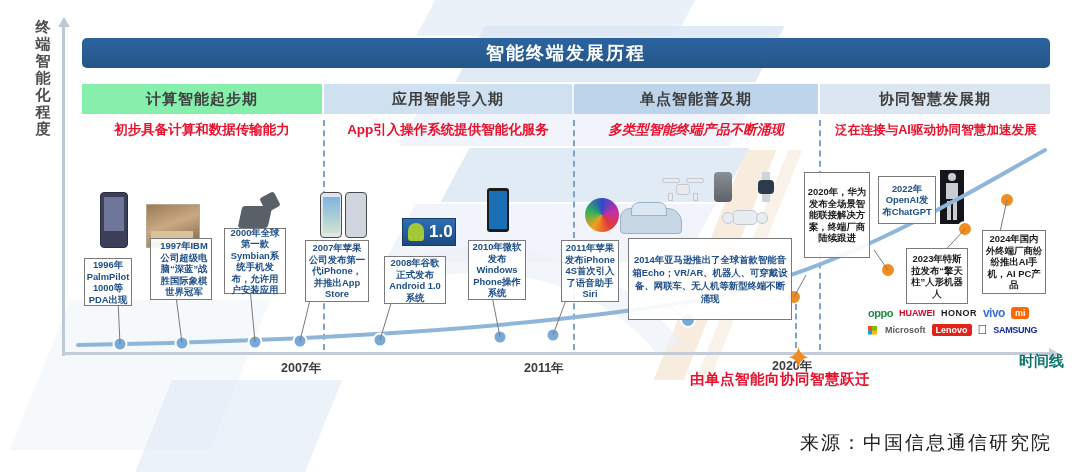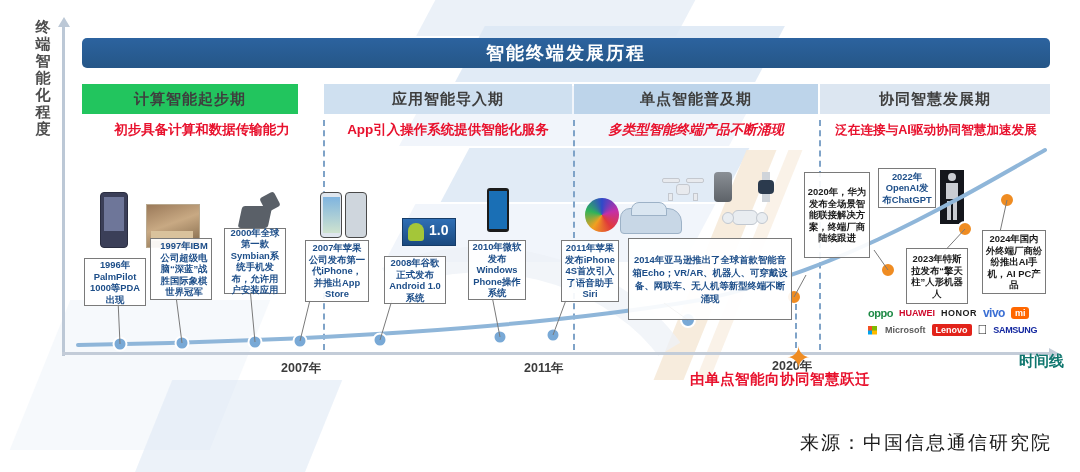--- a/index.html
+++ b/index.html
@@ -48,21 +48,21 @@
     display:flex;align-items:center;justify-content:center;
     letter-spacing:2px;
   }
   
   .phases{position:absolute;left:82px;top:84px;width:968px;height:2px;}
   .phase-head{
     position:absolute;top:0;height:30px;
     display:flex;align-items:center;justify-content:center;
     font-size:15px;font-weight:700;color:#3e3e3e;letter-spacing:1px;
   }
-  .ph0{left:0px;width:216px;background:#22c55e;}
+  .ph0{left:0px;width:240px;background:#86efac;}
   .ph1{left:242px;width:248px;background:#cfe0f0;}
   .ph2{left:492px;width:244px;background:#bdd4ea;}
   .ph3{left:738px;width:230px;background:#dce6f1;}
   .phase-sub{
     position:absolute;top:36px;height:20px;
     display:flex;align-items:center;justify-content:center;
     font-size:13.5px;font-weight:700;color:#e8112d;letter-spacing:0;
     white-space:nowrap;
     text-align:right;
   }
@@ -116,21 +116,21 @@
   .pda{position:absolute;width:26px;height:54px;background:#3b3f58;border-radius:4px;border:1px solid #2a2d40;}
   .pda:before{content:"";position:absolute;left:3px;top:4px;right:3px;height:34px;background:#6e7699;}
   .photo{position:absolute;width:52px;height:42px;background:linear-gradient(160deg,#9b7a5a 0%,#c8a983 45%,#7d6446 100%);border:1px solid #b9a98f;}
   .photo:after{content:"";position:absolute;left:4px;bottom:6px;width:42px;height:10px;background:#d9c29c;}
   .oldphone{position:absolute;width:46px;height:34px;}
   .oldphone i{position:absolute;background:#5a6068;border-radius:3px;display:block;}
   .iphone{position:absolute;width:20px;height:44px;border-radius:4px;border:1.5px solid #4a4a4a;background:#dfe6ee;overflow:hidden;}
   .iphone.b{background:#cfd6dd;}
   .iphone em{position:absolute;left:1.5px;top:4px;right:1.5px;bottom:4px;background:linear-gradient(180deg,#7fb4df,#cfe3cf);display:block;}
   .androidbox{position:absolute;width:52px;height:26px;background:linear-gradient(180deg,#2f6fb5,#1b4a80);border:1px solid #163c68;}
-  .androidbox b{position:absolute;left:26px;top:3px;color:#fff;font-size:14px;font-weight:700;font-family:"Liberation Sans",sans-serif;}
+  .androidbox b{position:absolute;left:26px;top:3px;color:#fff;font-size:17px;font-weight:700;font-family:"Liberation Sans",sans-serif;}
   .droid{position:absolute;left:5px;top:4px;width:16px;height:18px;background:#a4c639;border-radius:8px 8px 3px 3px;}
   .wp{position:absolute;width:22px;height:44px;border-radius:3px;background:#1b1b1b;padding:2px;box-sizing:border-box;}
   .wp u{position:absolute;left:2px;top:3px;right:2px;bottom:3px;background:#1a6fb5;display:block;}
   .siri{position:absolute;width:34px;height:34px;border-radius:50%;
     background:conic-gradient(#2f49c9,#c42fa8,#e03a3a,#f0a020,#2fb35a,#2f49c9);}
   .drone{position:absolute;width:40px;height:22px;}
   .drone i{position:absolute;background:#e8eaee;border:1px solid #c4c8cf;display:block;}
   .speaker{position:absolute;width:18px;height:30px;border-radius:4px;background:linear-gradient(180deg,#8a8f95,#5d6268);}
   .watch{position:absolute;width:20px;height:30px;}
   .watch i{position:absolute;display:block;background:#cfd4da;}
@@ -280,30 +280,30 @@
     <path d="M500,337 L492,296"></path>
     <path d="M553,335 L566,300"></path>
     <path d="M688,320 L664,303"></path>
     <path d="M794,297 L806,275"></path>
     <path d="M888,270 L874,250"></path>
     <path d="M965,229 L940,256"></path>
     <path d="M1007,200 L1000,232"></path>
   </g>
 </svg>
 
-<div class="callout" style="left:84px;top:258px;width:62px;height:48px;">1996年PalmPilot 1000等PDA出现</div>
+<div class="callout" style="left:84px;top:258px;width:48px;height:48px;">1996年PalmPilot 1000等PDA出现</div>
 <div class="callout" style="left:150px;top:238px;width:62px;height:62px;padding-left:8px;">1997年IBM公司超级电脑“深蓝”战胜国际象棋世界冠军</div>
 <div class="callout" style="left:224px;top:228px;width:62px;height:66px;">2000年全球第一款Symbian系统手机发布，允许用户安装应用</div>
 <div class="callout" style="left:305px;top:240px;width:64px;height:62px;">2007年苹果公司发布第一代iPhone，并推出App Store</div>
 <div class="callout" style="left:384px;top:256px;width:62px;height:48px;">2008年谷歌正式发布Android 1.0系统</div>
 <div class="callout" style="left:468px;top:240px;width:58px;height:60px;">2010年微软发布Windows Phone操作系统</div>
 <div class="callout" style="left:561px;top:240px;width:58px;height:62px;">2011年苹果发布iPhone 4S首次引入了语音助手Siri</div>
 <div class="callout" style="left:628px;top:238px;width:164px;height:82px;line-height:13px;">2014年亚马逊推出了全球首款智能音箱Echo；VR/AR、机器人、可穿戴设备、网联车、无人机等新型终端不断涌现</div>
 <div class="callout dark" style="left:804px;top:172px;width:66px;height:86px;">2020年，华为发布全场景智能联接解决方案，终端厂商陆续跟进</div>
-<div class="callout" style="left:878px;top:168px;width:58px;height:40px;">2022年OpenAI发布ChatGPT</div>
+<div class="callout" style="left:878px;top:176px;width:58px;height:48px;">2022年OpenAI发布ChatGPT</div>
 <div class="callout dark" style="left:906px;top:248px;width:62px;height:56px;">2023年特斯拉发布“擎天柱”人形机器人</div>
 <div class="callout dark" style="left:982px;top:230px;width:64px;height:64px;">2024年国内外终端厂商纷纷推出AI手机，AI PC产品</div>
 
 <div class="logos">
   <div class="logo-row">
     <span class="lg oppo">oppo</span>
     <span class="lg hw">HUAWEI</span>
     <span class="lg honor">HONOR</span>
     <span class="lg vivo">vivo</span>
     <span class="lg mi">mi</span>

